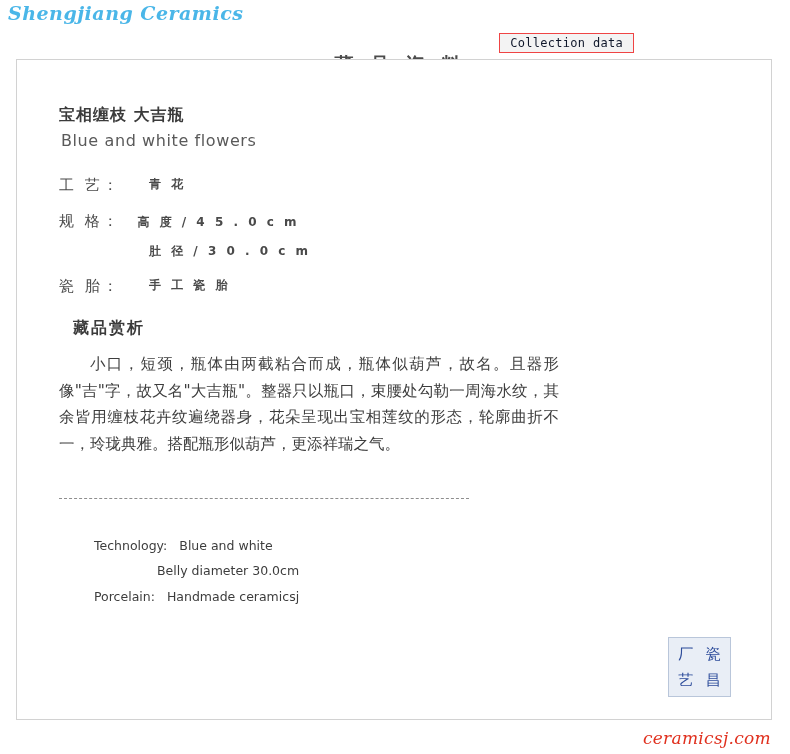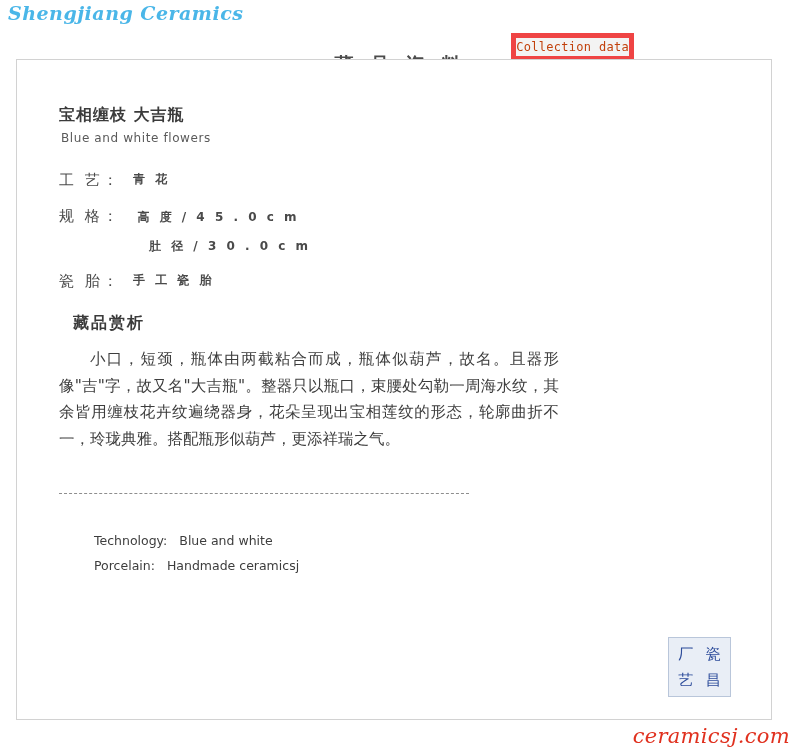--- a/index.html
+++ b/index.html
@@ -57,26 +57,26 @@
     font-weight: bold;
     color: #4c4c4c;
     letter-spacing: 5px;
     padding: 0 12px;
     white-space: nowrap;
   }
   .collection-tag {
     position: absolute;
     right: 8px;
     top: 33px;
-    border: 5px solid #ef4444;
+    border: 1px solid #ef4444;
     background: #f3f3f3;
-    color: #c2410c;
+    color: #0f172a;
     font-family: "DejaVu Sans Mono", monospace;
     font-size: 12px;
-    padding: 2px 0;
+    padding: 2px 10px;
     letter-spacing: 0.3px;
     white-space: nowrap;
   }
 
   
   .card {
     position: absolute;
     left: 16px;
     top: 59px;
     width: 756px;
@@ -96,34 +96,35 @@
   .item-name-cn {
     font-family: "DejaVu Sans", sans-serif;
     font-size: 16px;
     font-weight: bold;
     color: #3b3b3b;
     letter-spacing: 1px;
     margin: 0;
   }
   .item-name-en {
     font-family: "DejaVu Sans", sans-serif;
-    font-size: 12px;
+    font-size: 16px;
     color: #5a5a5a;
     letter-spacing: 0.6px;
     margin: 5px 0 0 2px;
   }
 
   .spec-block {
     margin-top: 26px;
   }
   .spec-row {
     display: flex;
     align-items: flex-start;
     margin-bottom: 17px;
     white-space: nowrap;
+    gap: 16px;
   }
   .spec-label {
     font-family: "DejaVu Sans", sans-serif;
     font-size: 15px;
     color: #4a4a4a;
     letter-spacing: 3px;
     min-width: 74px;
   }
   .spec-value {
     font-family: "DejaVu Sans", sans-serif;
@@ -219,25 +220,25 @@
     color: #2d4c9b;
     display: flex;
     align-items: center;
     justify-content: center;
     line-height: 1;
   }
 
   
   .footer-url {
     position: absolute;
-    right: 0;
+    right: 19px;
     bottom: 6px;
     font-family: "DejaVu Serif", serif;
     font-style: italic;
-    font-size: 21px;
+    font-size: 17px;
     color: #e0301e;
     letter-spacing: 0.3px;
     white-space: nowrap;
   }
 </style>
 </head>
 <body>
 
 <div class="header">
   <div class="brand">Shengjiang Ceramics</div>
@@ -279,20 +280,23 @@
 
     <div class="section-heading">藏品赏析</div>
     <p class="desc">小口，短颈，瓶体由两截粘合而成，瓶体似葫芦，故名。且器形像"吉"字，故又名"大吉瓶"。整器只以瓶口，束腰处勾勒一周海水纹，其余皆用缠枝花卉纹遍绕器身，花朵呈现出宝相莲纹的形态，轮廓曲折不一，玲珑典雅。搭配瓶形似葫芦，更添祥瑞之气。</p>
 
     <div class="dashed-sep"></div>
 
     <div class="en-block">
       <div class="en-row">
         <span class="lbl">Technology:</span>
         <span class="val">Blue and white</span>
+      </div>
+      <div class="en-indent">
+        <span>Belly diameter 30.0cm</span>
       </div>
       <div class="en-row">
         <span class="lbl">Porcelain:</span>
         <span class="val">Handmade ceramicsj</span>
       </div>
     </div>
 
   </div>
 
   <div class="seal">

